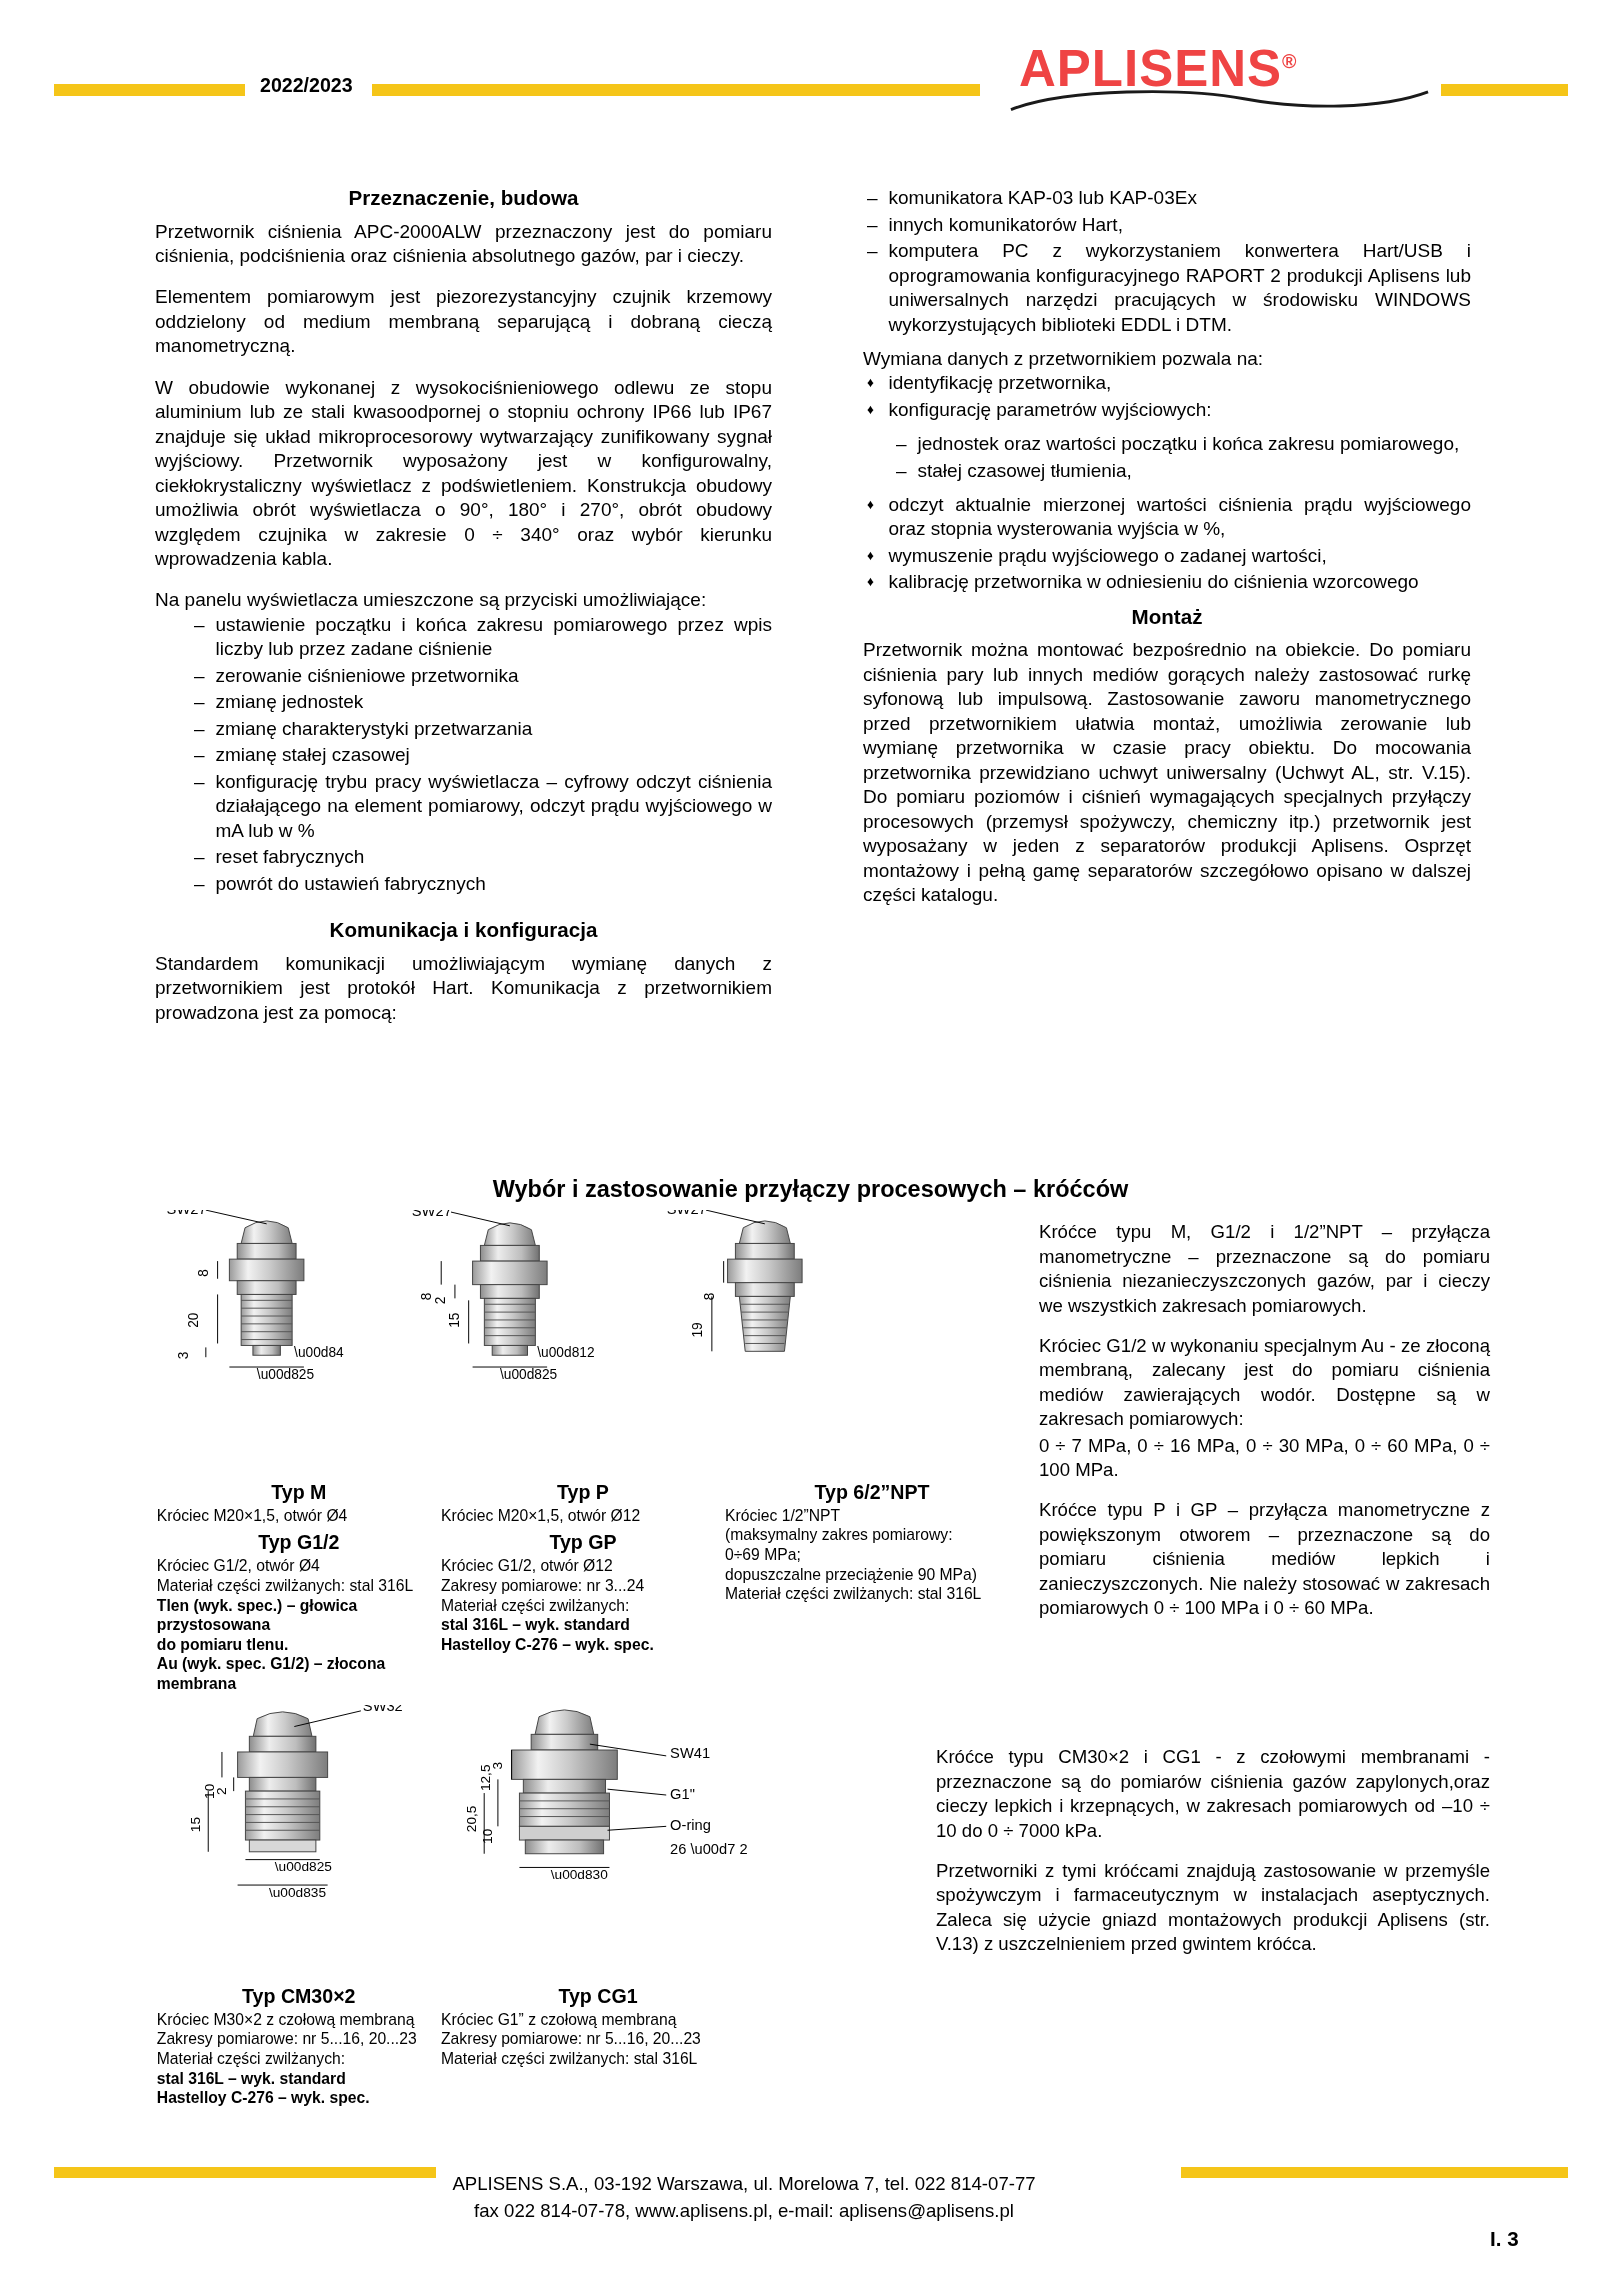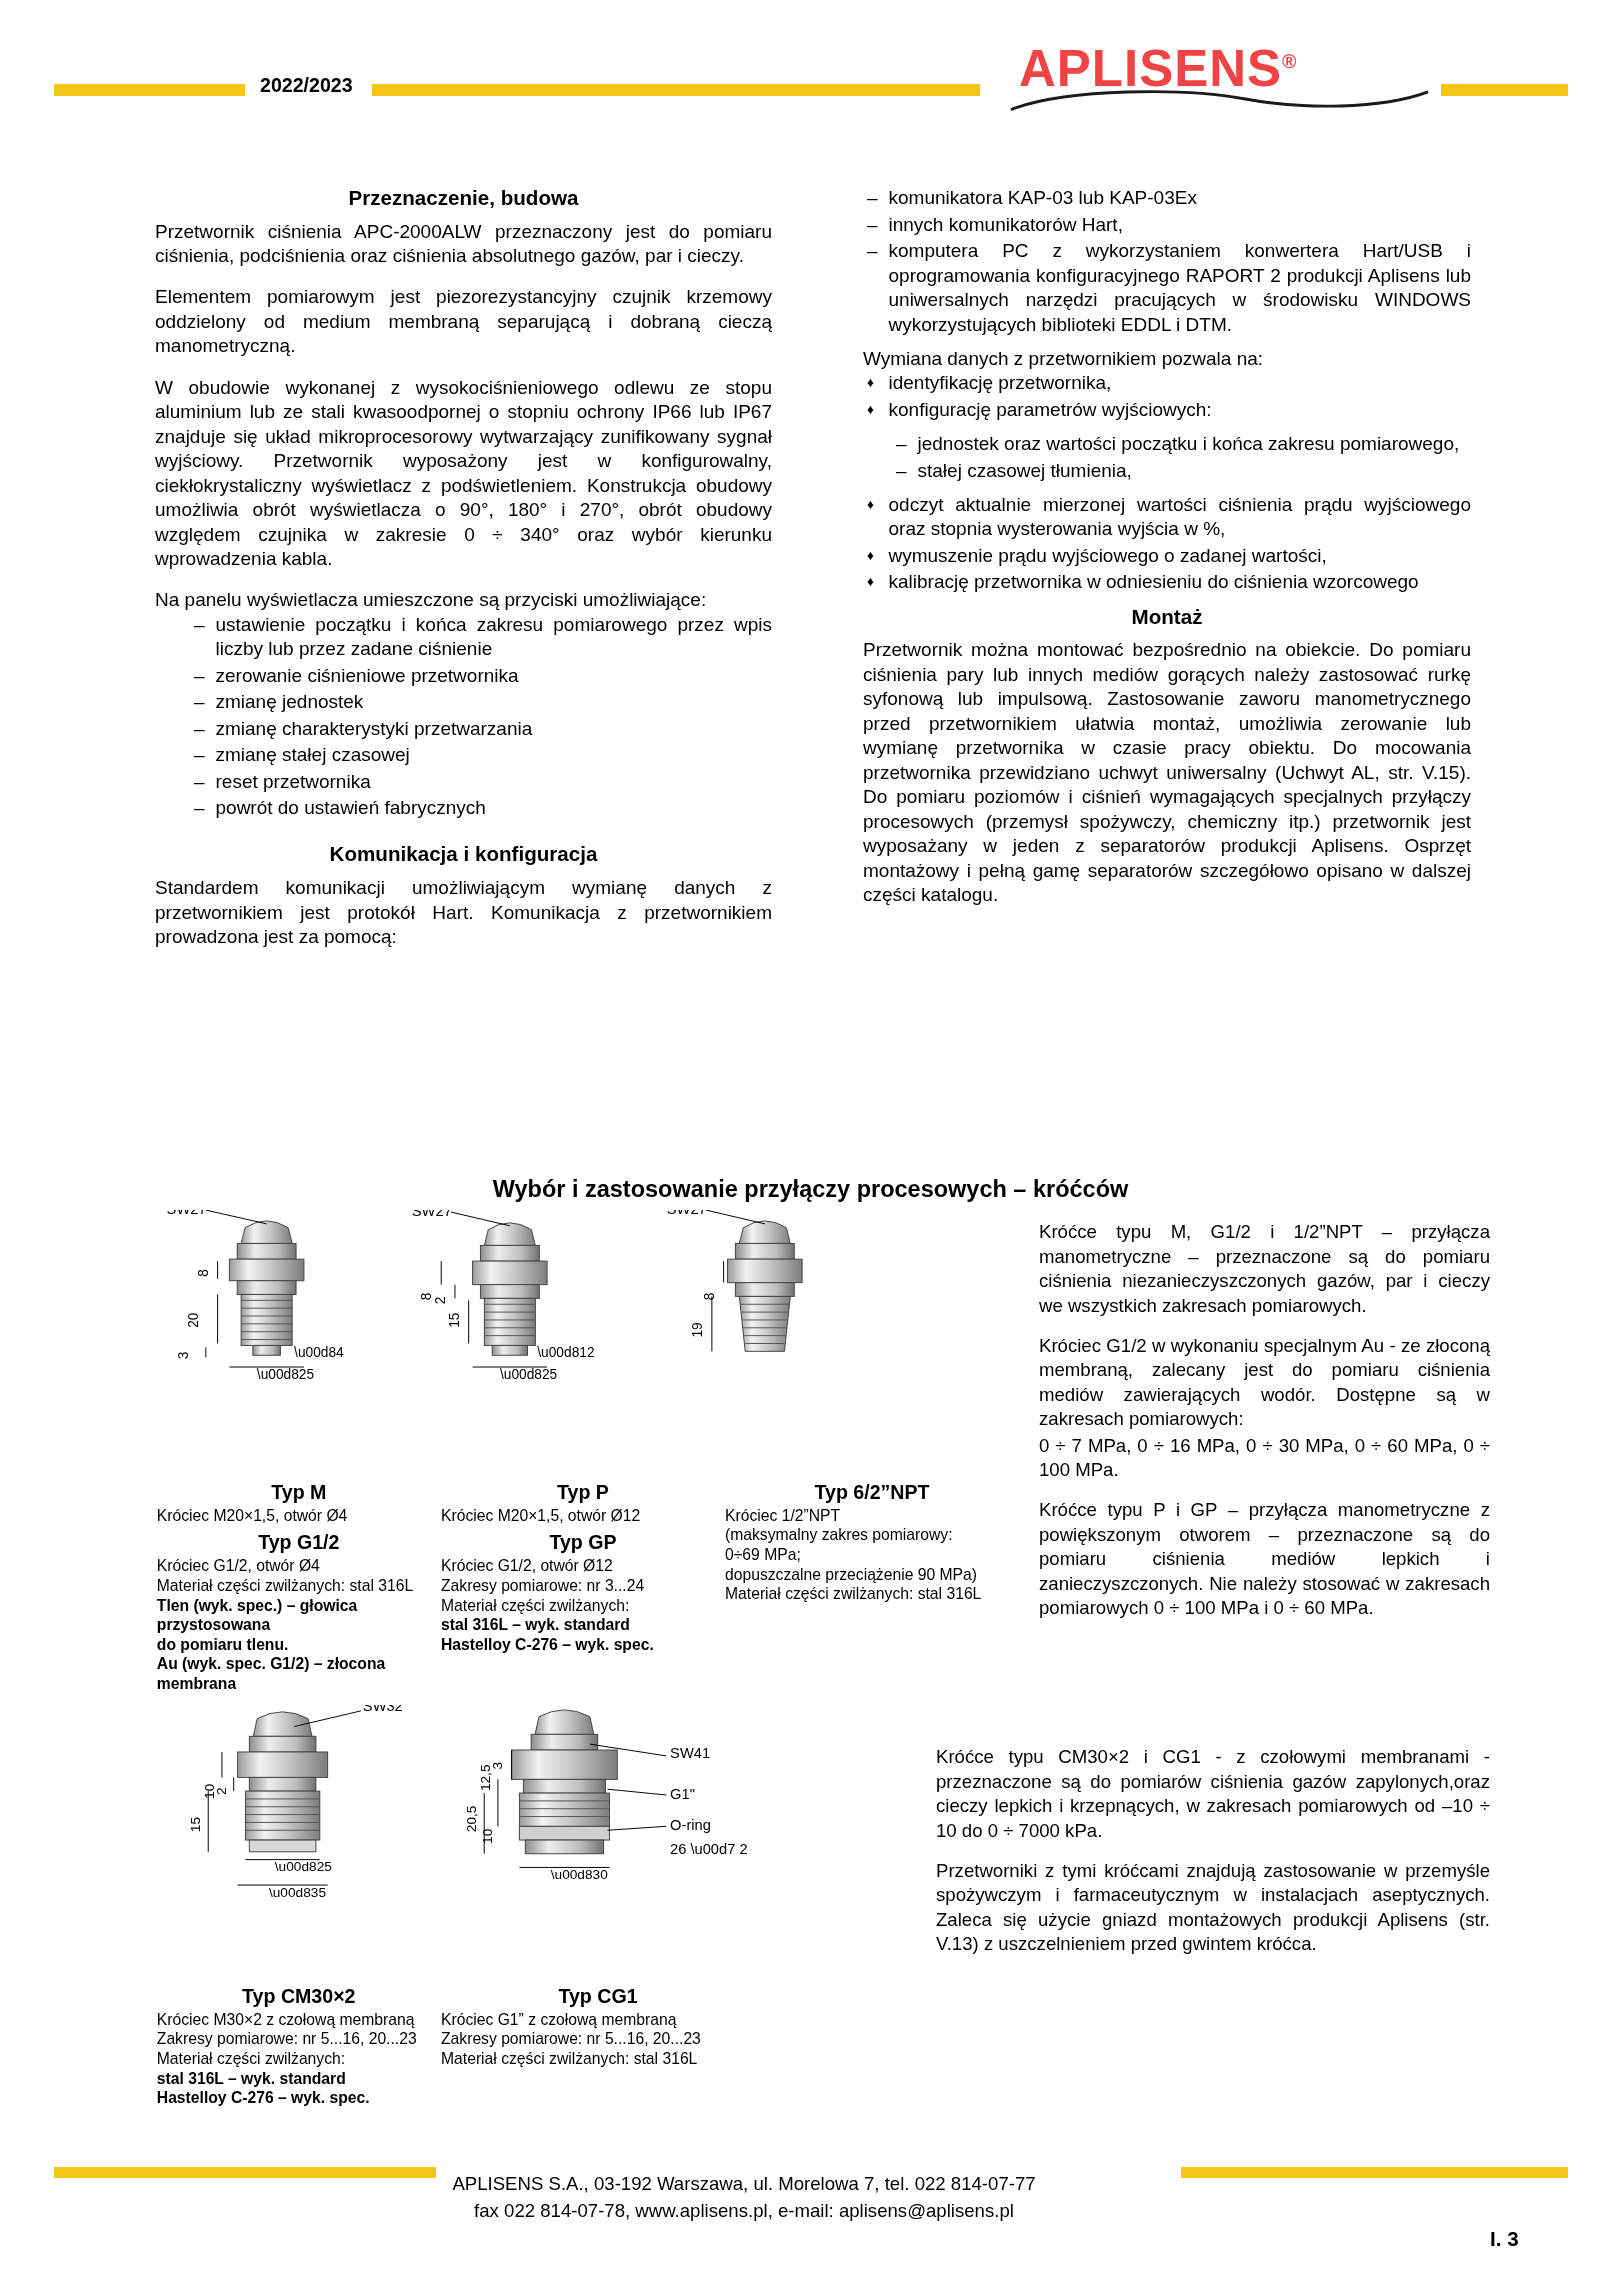--- a/index.html
+++ b/index.html
@@ -95,21 +95,22 @@
     <p class="body">Przetwornik ciśnienia APC-2000ALW przeznaczony jest do pomiaru ciśnienia, podciśnienia oraz ciśnienia absolutnego gazów, par i cieczy.</p>
     <p class="body">Elementem pomiarowym jest piezorezystancyjny czujnik krzemowy oddzielony od medium membraną separującą i dobraną cieczą manometryczną.</p>
     <p class="body">W obudowie wykonanej z wysokociśnieniowego odlewu ze stopu aluminium lub ze stali kwasoodpornej o stopniu ochrony IP66 lub IP67 znajduje się układ mikroprocesorowy wytwarzający zunifikowany sygnał wyjściowy. Przetwornik wyposażony jest w konfigurowalny, ciekłokrystaliczny wyświetlacz z podświetleniem. Konstrukcja obudowy umożliwia obrót wyświetlacza o 90°, 180° i 270°, obrót obudowy względem czujnika w zakresie 0 ÷ 340° oraz wybór kierunku wprowadzenia kabla.</p>
     <p class="body tight">Na panelu wyświetlacza umieszczone są przyciski umożliwiające:</p>
     <ul class="dash indent">
       <li>ustawienie początku i końca zakresu pomiarowego przez wpis liczby lub przez zadane ciśnienie</li>
       <li>zerowanie ciśnieniowe przetwornika</li>
       <li>zmianę jednostek</li>
       <li>zmianę charakterystyki przetwarzania</li>
       <li>zmianę stałej czasowej</li>
-      <li>reset przetwornika</li>
+      <li>konfigurację trybu pracy wyświetlacza – cyfrowy odczyt ciśnienia działającego na element pomiarowy, odczyt prądu wyjściowego w mA lub w %</li>
+      <li>reset fabrycznych</li>
       <li>powrót do ustawień fabrycznych</li>
     </ul>
     <h2 class="sec left-pad">Komunikacja i konfiguracja</h2>
     <p class="body">Standardem komunikacji umożliwiającym wymianę danych z przetwornikiem jest protokół Hart. Komunikacja z przetwornikiem prowadzona jest za pomocą:</p>
   </div>
 
   <div class="col-right">
     <ul class="dash">
       <li>komunikatora KAP-03 lub KAP-03Ex</li>
       <li>innych komunikatorów Hart,</li>

